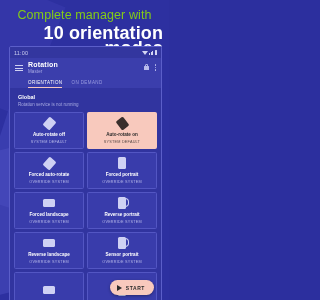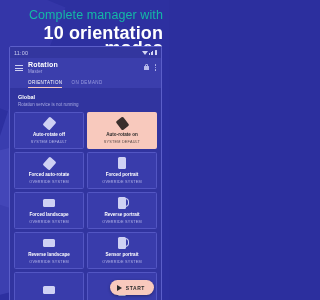--- a/index.html
+++ b/index.html
@@ -31,25 +31,24 @@
 
   
   .banner {
     position: absolute;
     left: 0; top: 0; right: 0;
     padding: 8px 6px 6px 6px;
     text-align: center;
     z-index: 5;
   }
   .banner .l1 {
-    color: #14b8a6;
+    color: #84cc16;
     font-size: 12.5px;
     line-height: 14px;
     letter-spacing: .1px;
-    text-align: right;
   }
   .banner .l2 {
     color: #ffffff;
     font-size: 18px;
     font-weight: bold;
     line-height: 15px;
     letter-spacing: .1px;
     margin-top: 4px;
     text-align: right;
   }

